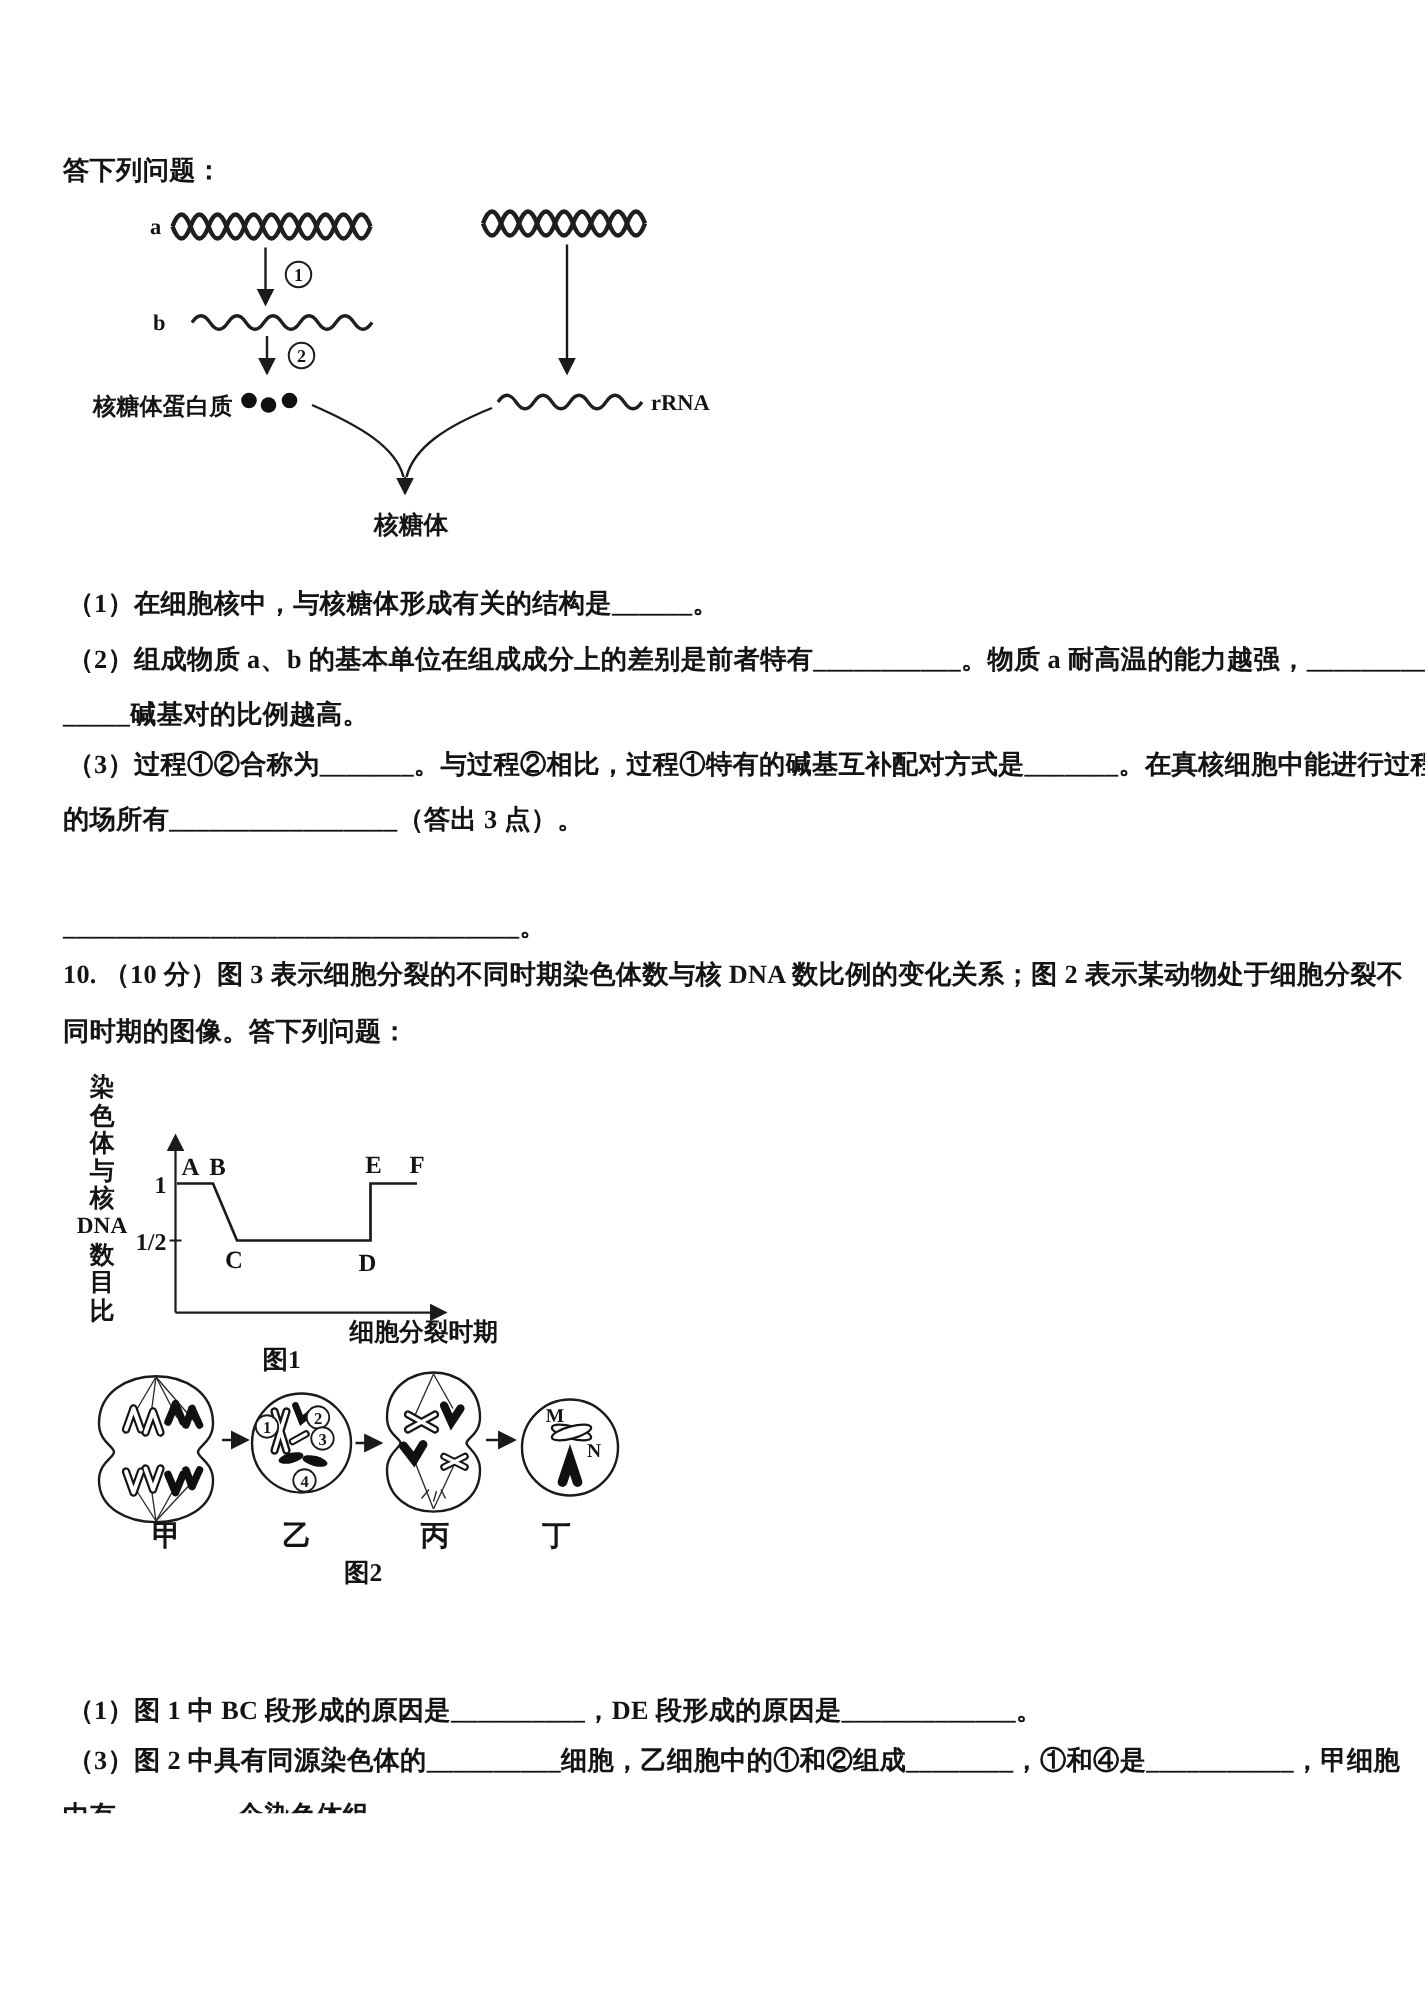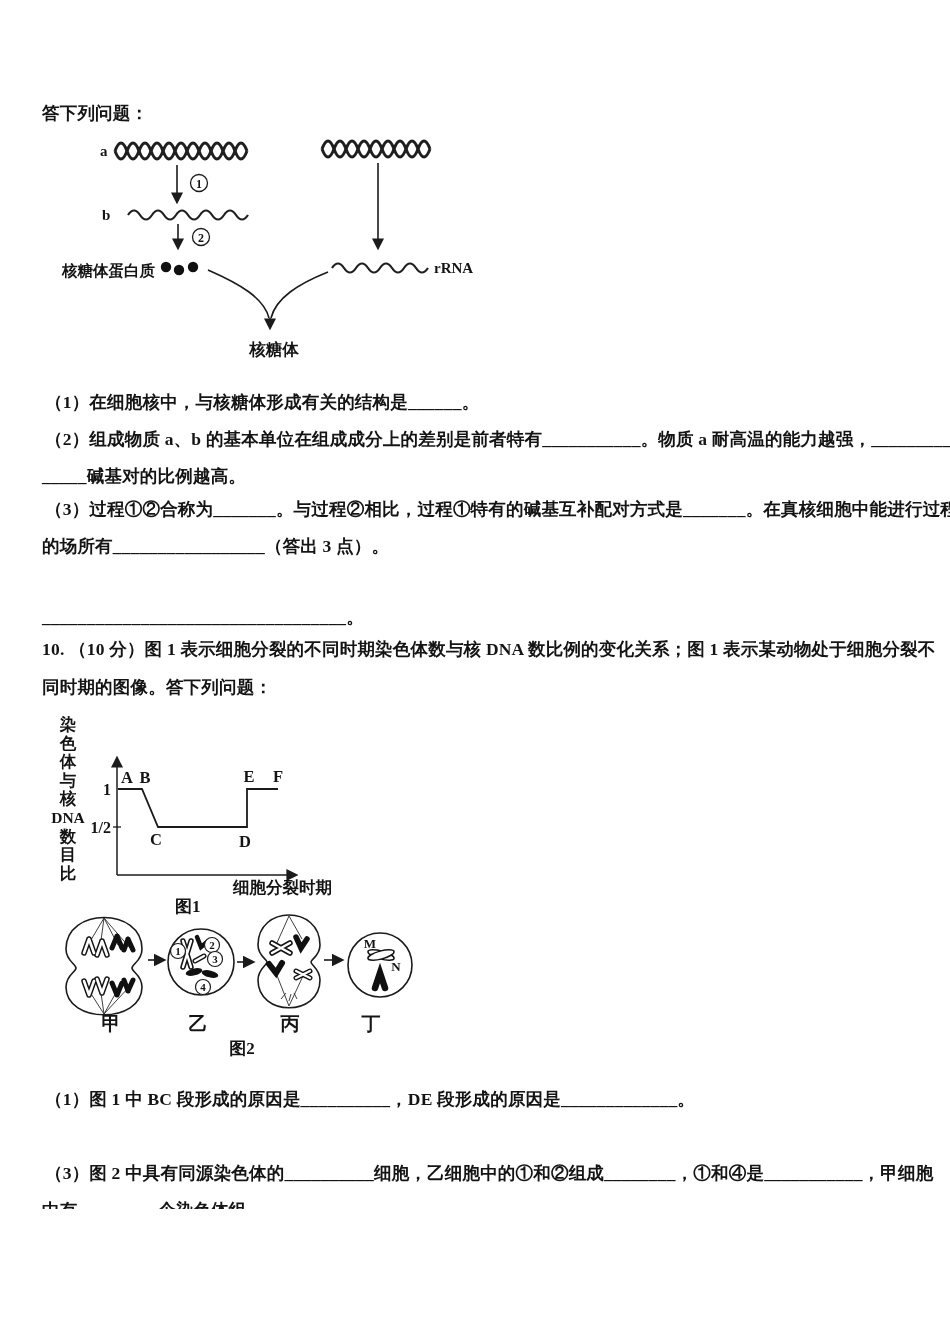--- a/index.html
+++ b/index.html
@@ -81,21 +81,21 @@
     <text x="214" y="219" font-size="16.5" font-weight="bold" text-anchor="middle">核糖体</text>
   </svg>
 
   <div class="line qline" style="top:391px">（1）在细胞核中，与核糖体形成有关的结构是______。</div>
   <div class="line qline" style="top:428px">（2）组成物质 a、b 的基本单位在组成成分上的差别是前者特有___________。物质 a 耐高温的能力越强，__________</div>
   <div class="line" style="top:465px">_____碱基对的比例越高。</div>
   <div class="line qline" style="top:498px">（3）过程①②合称为_______。与过程②相比，过程①特有的碱基互补配对方式是_______。在真核细胞中能进行过程①</div>
   <div class="line" style="top:535px">的场所有_________________（答出 3 点）。</div>
   <div class="line" style="top:606px">__________________________________。</div>
 
-  <div class="line" style="top:638px">10. （10 分）图 1 表示细胞分裂的不同时期染色体数与核 DNA 数比例的变化关系；图 1 表示某动物处于细胞分裂不</div>
+  <div class="line" style="top:638px">10. （10 分）图 3 表示细胞分裂的不同时期染色体数与核 DNA 数比例的变化关系；图 2 表示某动物处于细胞分裂不</div>
   <div class="line" style="top:676px">同时期的图像。答下列问题：</div>
 
   <div class="ylab">
     <span>染</span>
     <span>色</span>
     <span>体</span>
     <span>与</span>
     <span>核</span>
     <span class="latin">DNA</span>
     <span>数</span>
@@ -228,17 +228,17 @@
       <text x="336" y="68" font-size="13" font-weight="bold" text-anchor="middle">N</text>
     </g>
 
     <text x="51" y="127" font-size="19" font-weight="bold" text-anchor="middle">甲</text>
     <text x="138" y="127" font-size="19" font-weight="bold" text-anchor="middle">乙</text>
     <text x="230" y="127" font-size="19" font-weight="bold" text-anchor="middle">丙</text>
     <text x="311" y="127" font-size="19" font-weight="bold" text-anchor="middle">丁</text>
     <text x="182" y="151" font-size="17" font-weight="bold" text-anchor="middle">图2</text>
   </svg>
 
-  <div class="line qline" style="top:1088px">（1）图 1 中 BC 段形成的原因是__________，DE 段形成的原因是_____________。</div>
+  <div class="line qline" style="top:1129px">（1）图 1 中 BC 段形成的原因是__________，DE 段形成的原因是_____________。</div>
   <div class="line qline" style="top:1162px">（3）图 2 中具有同源染色体的__________细胞，乙细胞中的①和②组成________，①和④是___________，甲细胞</div>
   <div class="line" style="top:1199px">中有_________个染色体组。</div>
 
 </div>
 
 </body></html>

